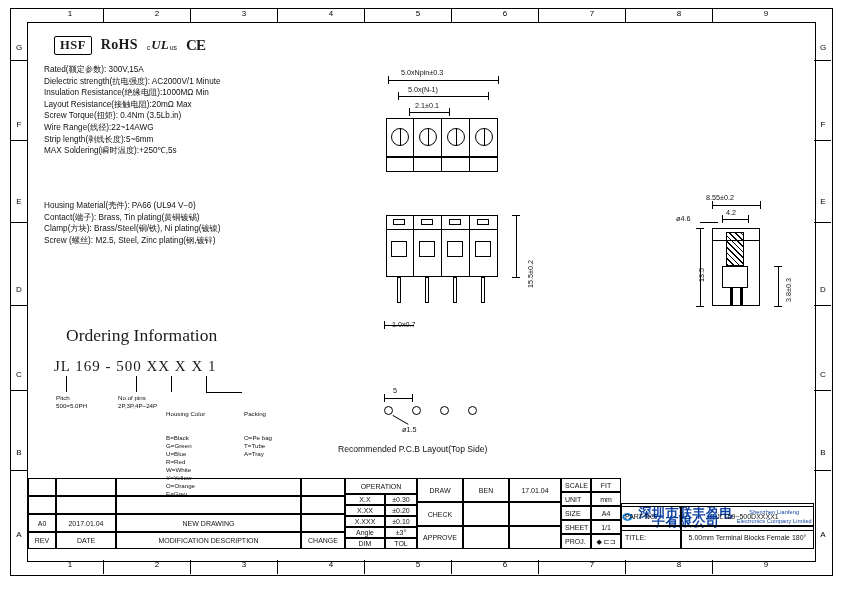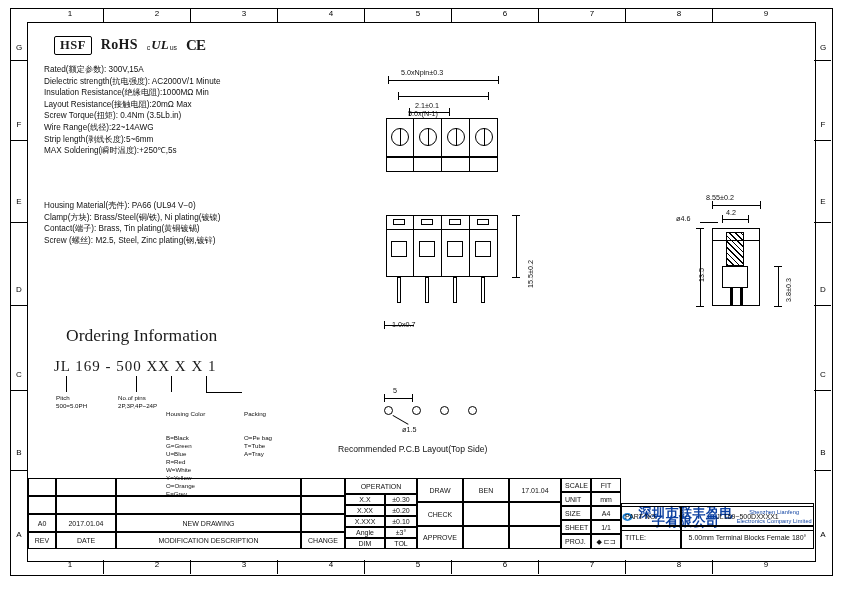--- a/index.html
+++ b/index.html
@@ -142,22 +142,22 @@
     <div>Insulation Resistance(绝缘电阻):1000MΩ Min</div>
     <div>Layout Resistance(接触电阻):20mΩ Max</div>
     <div>Screw Torque(扭矩): 0.4Nm (3.5Lb.in)</div>
     <div>Wire Range(线径):22~14AWG</div>
     <div>Strip length(剥线长度):5~6mm</div>
     <div>MAX Soldering(瞬时温度):+250℃,5s</div>
   </div>
 
   <div class="spec2">
     <div>Housing Material(壳件): PA66 (UL94 V−0)</div>
+    <div>Contact(端子): Brass, Tin plating(黄铜镀锡)</div>
     <div>Clamp(方块): Brass/Steel(铜/铁), Ni plating(镀镍)</div>
-    <div>Contact(端子): Brass, Tin plating(黄铜镀锡)</div>
     <div>Screw (螺丝): M2.5, Steel, Zinc plating(钢,镀锌)</div>
   </div>
 
   <div class="ordtitle">Ordering Information</div>
   <div class="ordcode">JL 169 - 500  XX   X   X   1</div>
 
   <div class="ordline" style="left:66px;top:376px;height:16px;"></div>
   <div class="ordhline" style="left:66px;top:392px;width:0px;"></div>
   <div class="ordline" style="left:136px;top:376px;height:16px;"></div>
   <div class="ordline" style="left:171px;top:376px;height:16px;"></div>
@@ -194,21 +194,21 @@
   <div>
 
     <div class="ln" style="left:388px;top:80px;width:110px;height:1px;"></div>
     <div class="ln" style="left:388px;top:76px;width:1px;height:8px;"></div>
     <div class="ln" style="left:498px;top:76px;width:1px;height:8px;"></div>
     <div class="dim" style="left:401px;top:68px;">5.0xNpin±0.3</div>
 
     <div class="ln" style="left:398px;top:96px;width:90px;height:1px;"></div>
     <div class="ln" style="left:398px;top:92px;width:1px;height:8px;"></div>
     <div class="ln" style="left:488px;top:92px;width:1px;height:8px;"></div>
-    <div class="dim" style="left:408px;top:85px;margin-top:24px;">5.0x(N-1)</div>
+    <div class="dim" style="left:408px;top:85px;">5.0x(N-1)</div>
 
     <div class="ln" style="left:409px;top:112px;width:40px;height:1px;"></div>
     <div class="ln" style="left:409px;top:108px;width:1px;height:8px;"></div>
     <div class="ln" style="left:449px;top:108px;width:1px;height:8px;"></div>
     <div class="dim" style="left:415px;top:101px;">2.1±0.1</div>
 
     <div class="bx" style="left:386px;top:118px;width:112px;height:54px;"></div>
 
     <div class="ln" style="left:413px;top:118px;width:1px;height:54px;background:#000;"></div>
     <div class="ln" style="left:441px;top:118px;width:1px;height:54px;background:#000;"></div>

